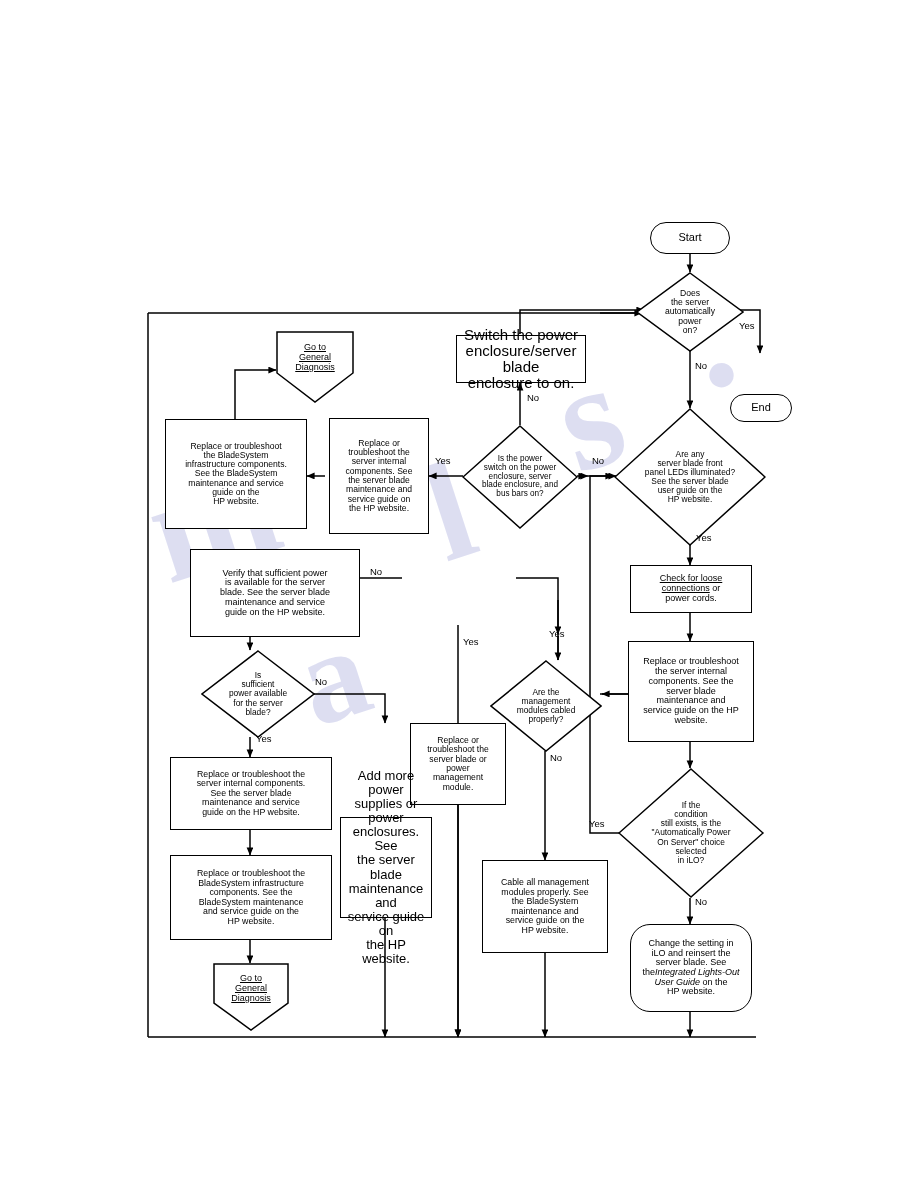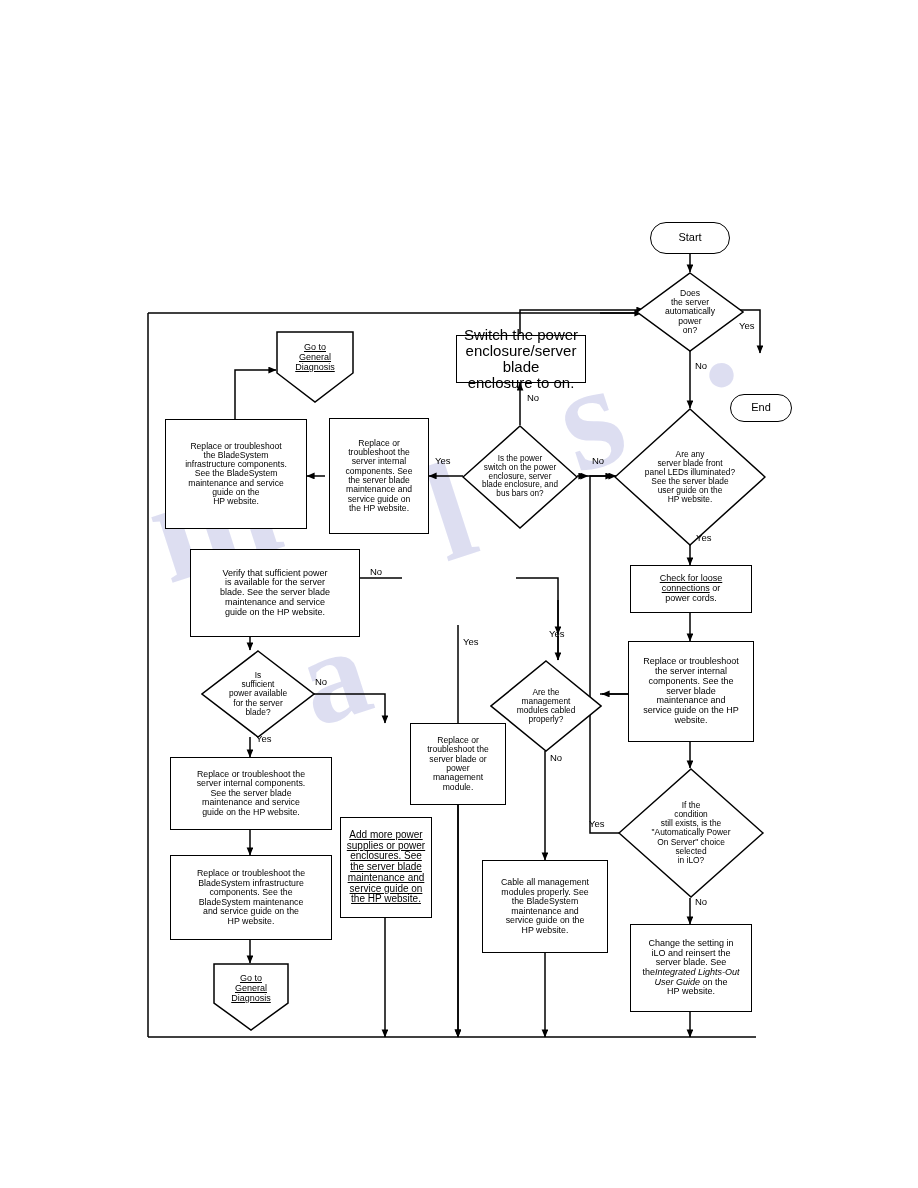--- a/index.html
+++ b/index.html
@@ -172,21 +172,21 @@
     </svg>
     <span class="txt" style="font-size:8.4px;">If the
 condition
 still exists, is the
 "Automatically Power
 On Server" choice
 selected
 in iLO?</span>
   </div>
 
-  <div class="node boxnode" style="left:630px;top:924px;width:122px;height:88px;">
+  <div class="node boxnode" style="left:630px;top:924px;width:122px;height:88px;border-radius:20px;">
     <span class="txt" style="font-size:9px;"><span>Change the setting in
 iLO and reinsert the
 server blade. See the</span><span class="ital">Integrated Lights-Out
 User Guide</span><span> on the
 HP website.</span></span>
   </div>
 
   <div class="node boxnode" style="left:456px;top:335px;width:130px;height:48px;">
     <span class="txt" style="font-size:15px;">Switch the power
 enclosure/server blade
@@ -293,21 +293,21 @@
   <div class="node pent" style="left:213px;top:963px;width:76px;height:68px;">
     <svg style="position:absolute;left:0;top:0;width:76px;height:68px;">
       <polygon points="1,1 75,1 75,40 38,67 1,40" fill="#fff" stroke="#000" stroke-width="1.5"></polygon>
     </svg>
     <span class="txt" style="font-size:9px;margin-bottom:16px;"><span class="u">Go to
 General
 Diagnosis</span></span>
   </div>
 
   <div class="node boxnode" style="left:340px;top:817px;width:92px;height:101px;">
-    <span class="txt" style="font-size:10px;text-decoration:underline;">Add more power
+    <span class="txt" style="font-size:13px;">Add more power
 supplies or power
 enclosures. See
 the server blade
 maintenance and
 service guide on
 the HP website.</span>
   </div>
 
   <div class="node boxnode" style="left:482px;top:860px;width:126px;height:93px;">
     <span class="txt" style="font-size:8.8px;">Cable all management

